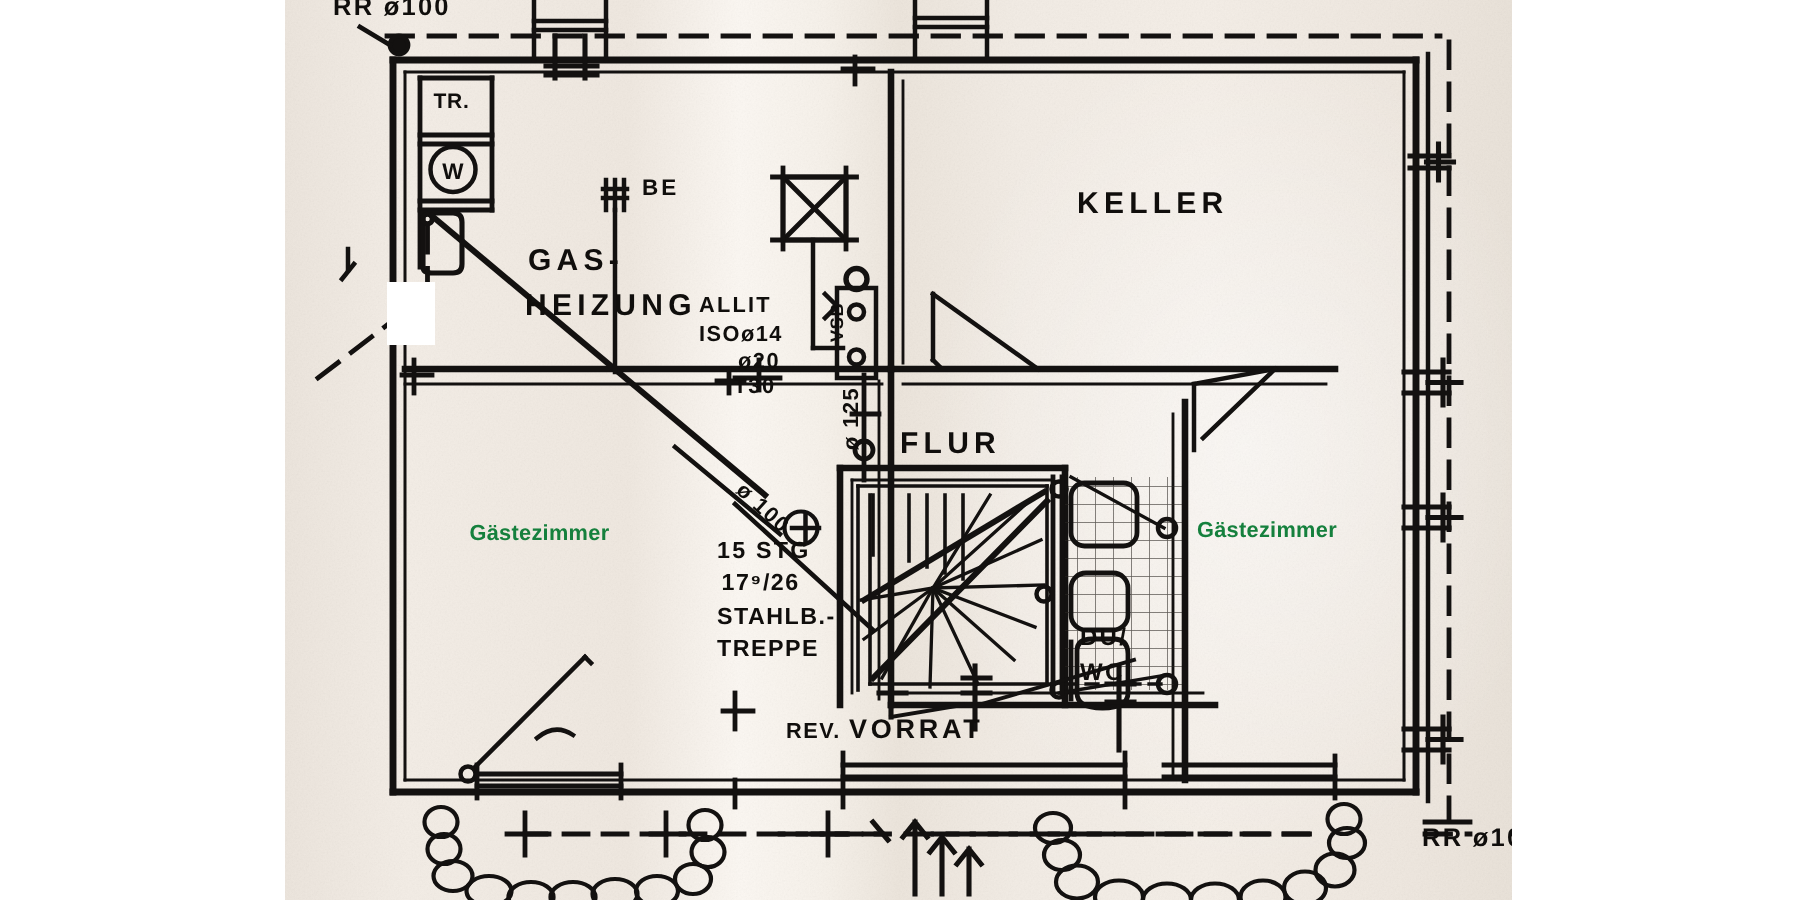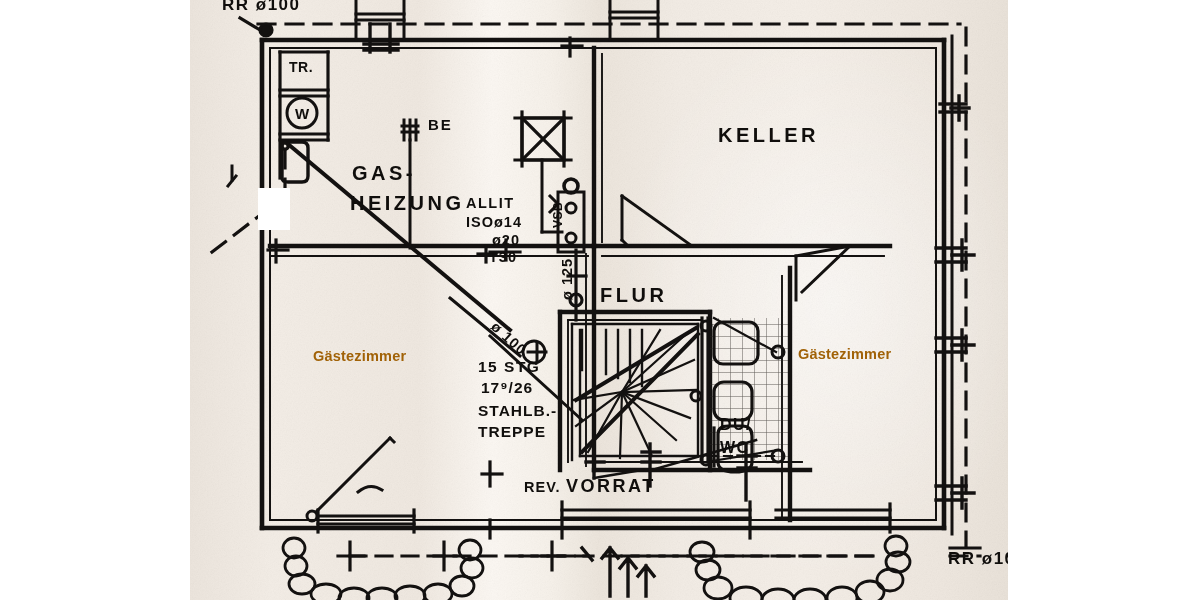--- a/index.html
+++ b/index.html
@@ -8,21 +8,21 @@
   #stage{position:relative;width:1200px;height:600px;background:#ffffff;overflow:hidden;}
   #scan{position:absolute;left:190px;top:0;width:818px;height:600px;background:#84cc16;overflow:hidden;}
   #paper{position:absolute;left:0;top:0;width:818px;height:600px;
      background:
        radial-gradient(ellipse 300px 400px at 640px 300px, rgba(255,255,255,0.55), rgba(255,255,255,0) 70%),
        linear-gradient(90deg,#ece5dd 0%,#f3ede6 10%,#efe8e0 28%,#fbf7f2 37%,#f6f1ea 44%,#ece5dc 50%,#f2ece5 60%,#f4eee7 75%,#eee7df 92%,#e9e2d9 100%);
   }
   #grain{position:absolute;inset:0;opacity:.45;mix-blend-mode:multiply;}
   svg{display:block;}
   .plan{position:absolute;left:0;top:0;}
-  .note{position:absolute;color:#a16207;font-weight:bold;white-space:nowrap;}
+  .note{position:absolute;color:#15803d;font-weight:bold;white-space:nowrap;}
   .gz{font-size:14.5px;letter-spacing:.2px;}
   .whitepatch{position:absolute;background:#ffffff;}
   .leftmar{position:absolute;left:0;top:0;width:190px;height:600px;background:#ffffff;}
   .rightmar{position:absolute;left:1008px;top:0;width:192px;height:600px;background:#ffffff;}
 </style>
 </head>
 <body>
 
 <div id="stage">
 

